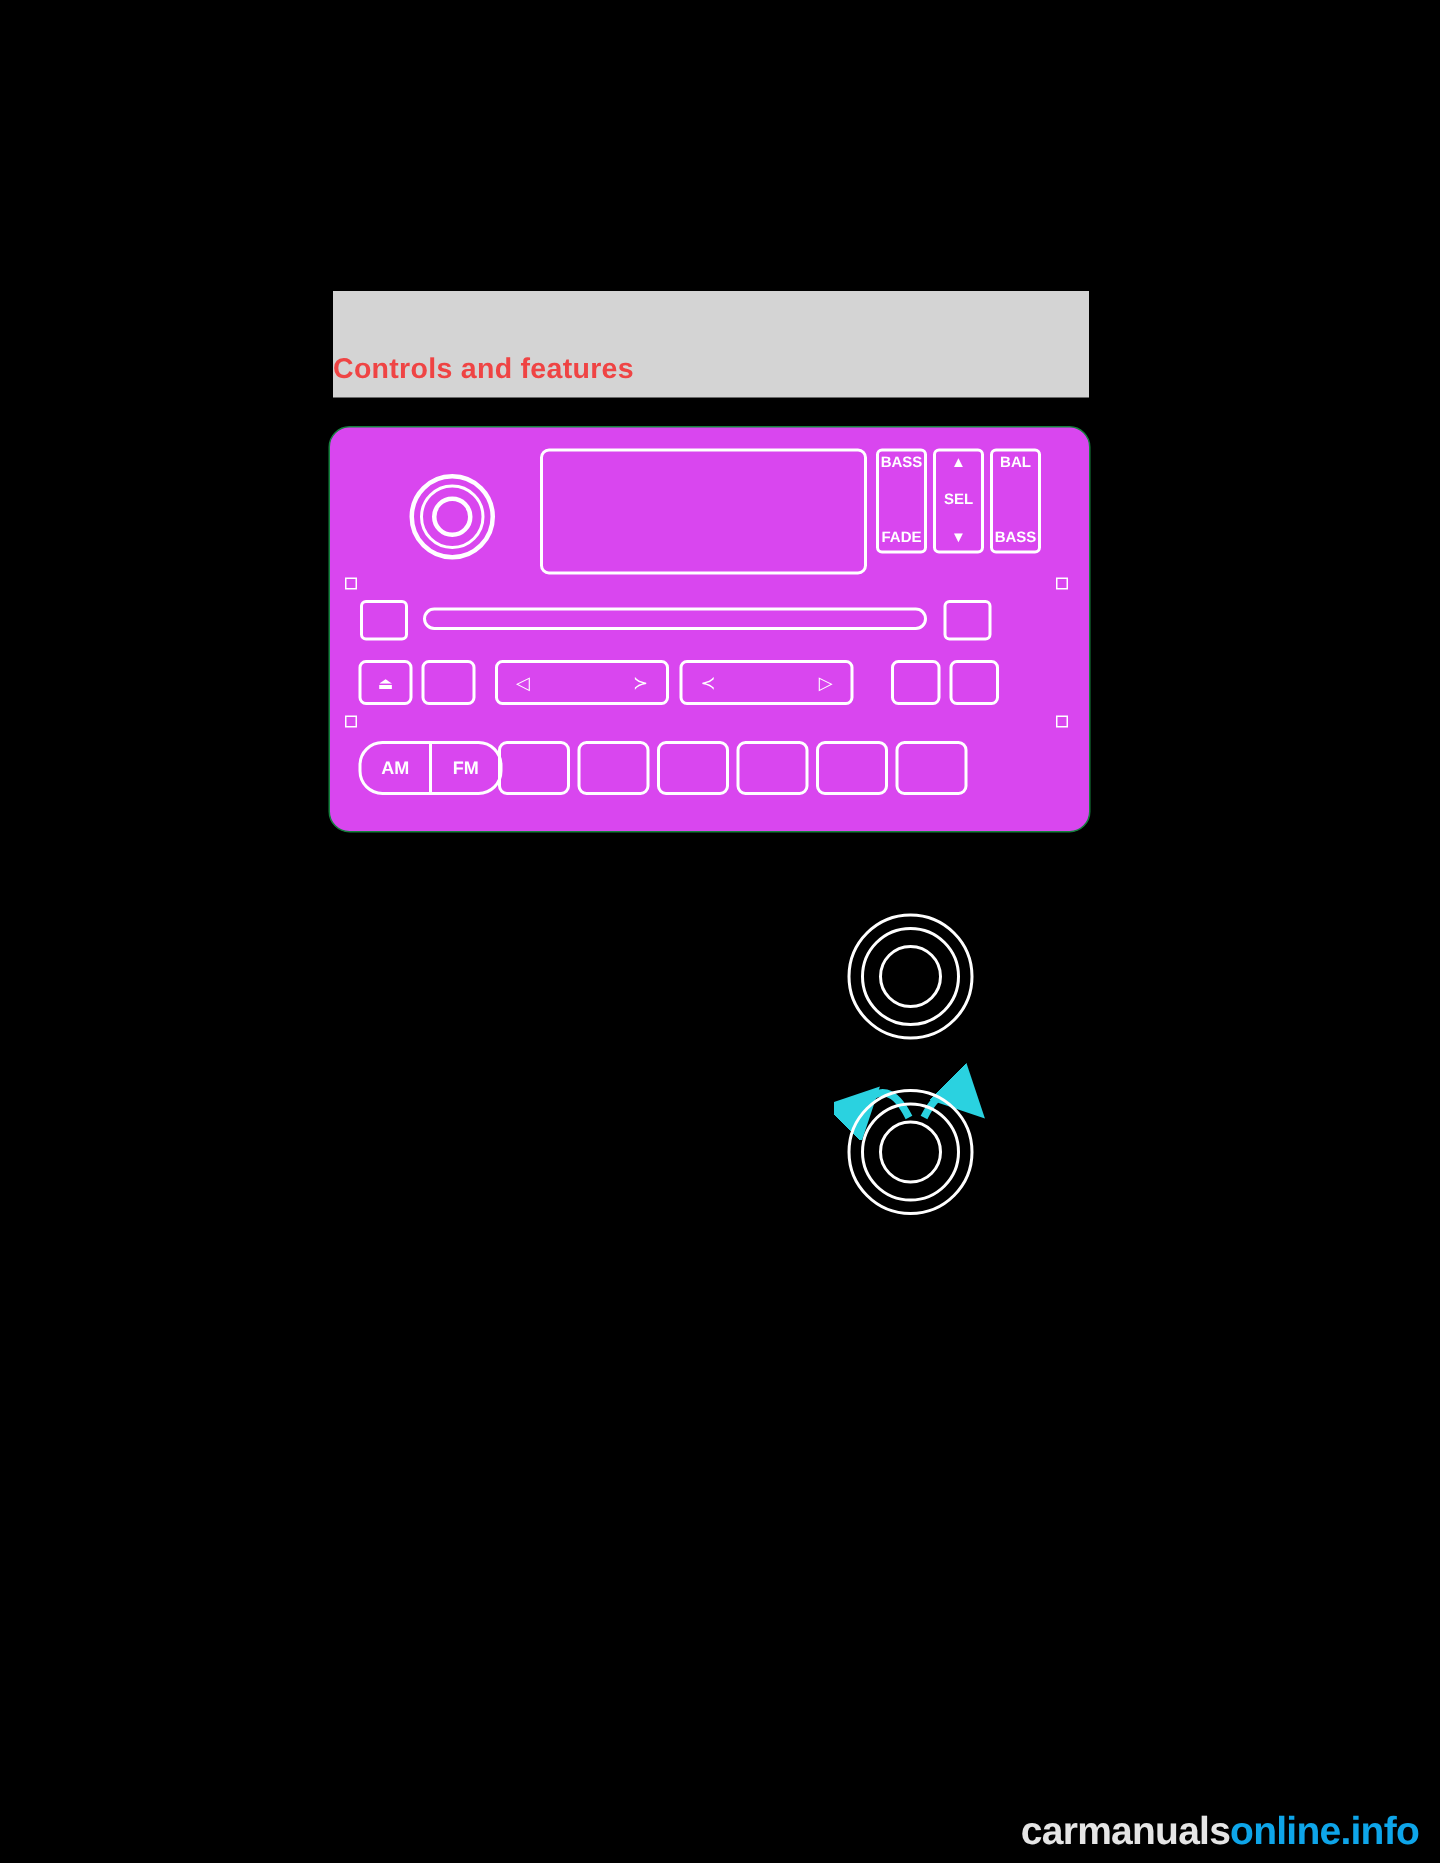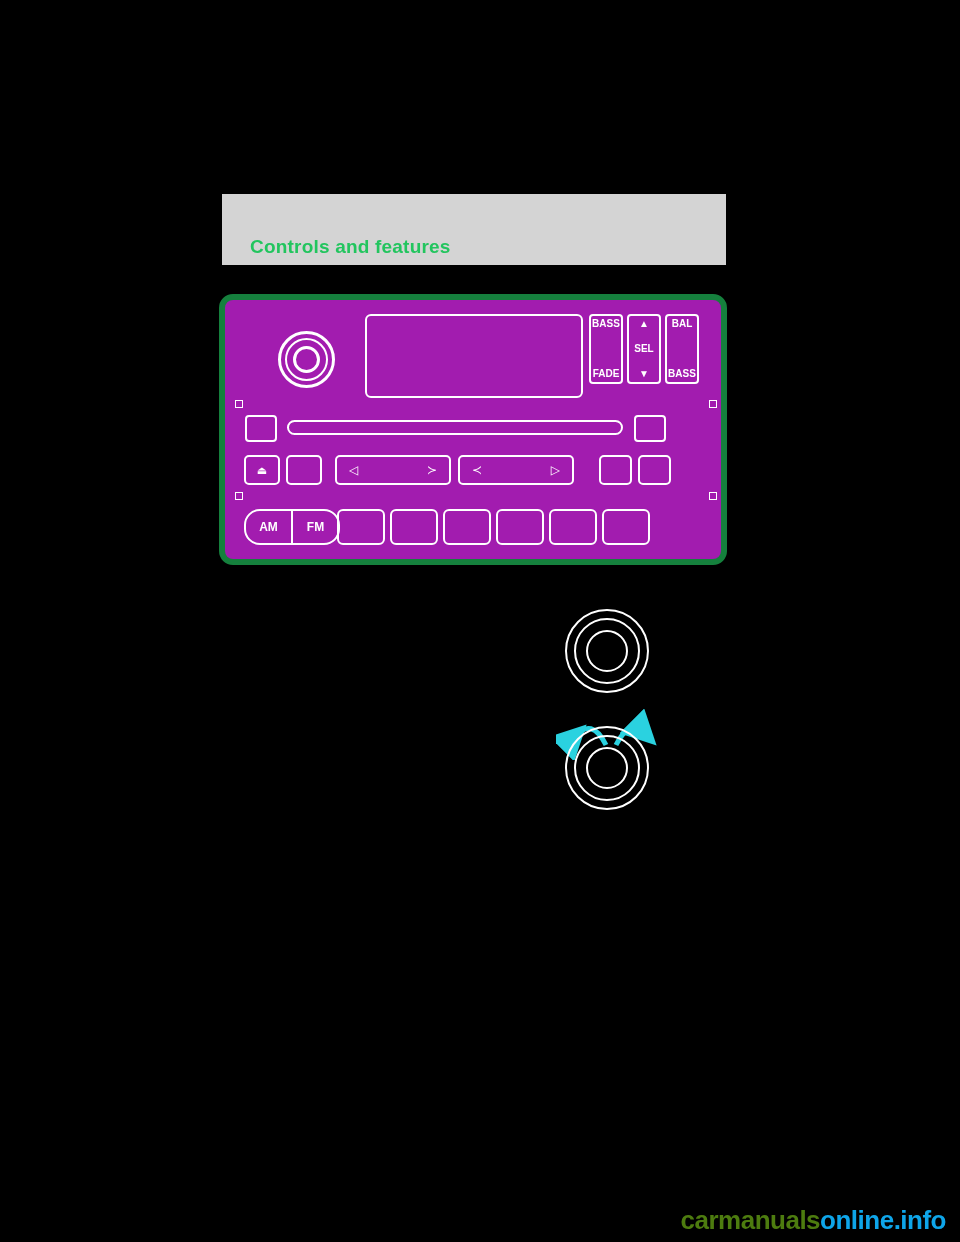--- a/index.html
+++ b/index.html
@@ -19,39 +19,39 @@
   .header-band {
     position: absolute;
     left: 222px;
     top: 194px;
     width: 504px;
     height: 71px;
     background: #d4d4d4;
   }
   .header-title {
     position: absolute;
-    left: 250px;
+    left: 222px;
     top: 236px;
     font-size: 19px;
     font-weight: bold;
-    color: #22c55e;
+    color: #ef4444;
     letter-spacing: 0.2px;
   }
 
   
   .radio {
     position: absolute;
     left: 219px;
-    top: 294px;
+    top: 284px;
     width: 508px;
     height: 271px;
-    border: 6px solid #15803d;
+    border: 1px solid #15803d;
     border-radius: 14px;
     box-sizing: border-box;
-    background: #a21caf;
+    background: #d946ef;
   }
 
   
   .knob {
     position: absolute;
     border-radius: 50%;
     box-sizing: border-box;
   }
 
   .radio-knob-outer {
@@ -222,21 +222,21 @@
   .watermark {
     position: absolute;
     right: 14px;
     bottom: 6px;
     font-size: 26px;
     font-weight: bold;
     letter-spacing: -0.5px;
     color: #3a3a3a;
     white-space: nowrap;
   }
-  .watermark .wm-light { color: #4d7c0f; }
+  .watermark .wm-light { color: #e5e5e5; }
   .watermark .wm-dark  { color: #0ea5e9; }
 </style>
 </head>
 <body>
 
 <div class="header-band"></div>
 <div class="header-title">Controls and features</div>
 
 <div class="radio">
 

